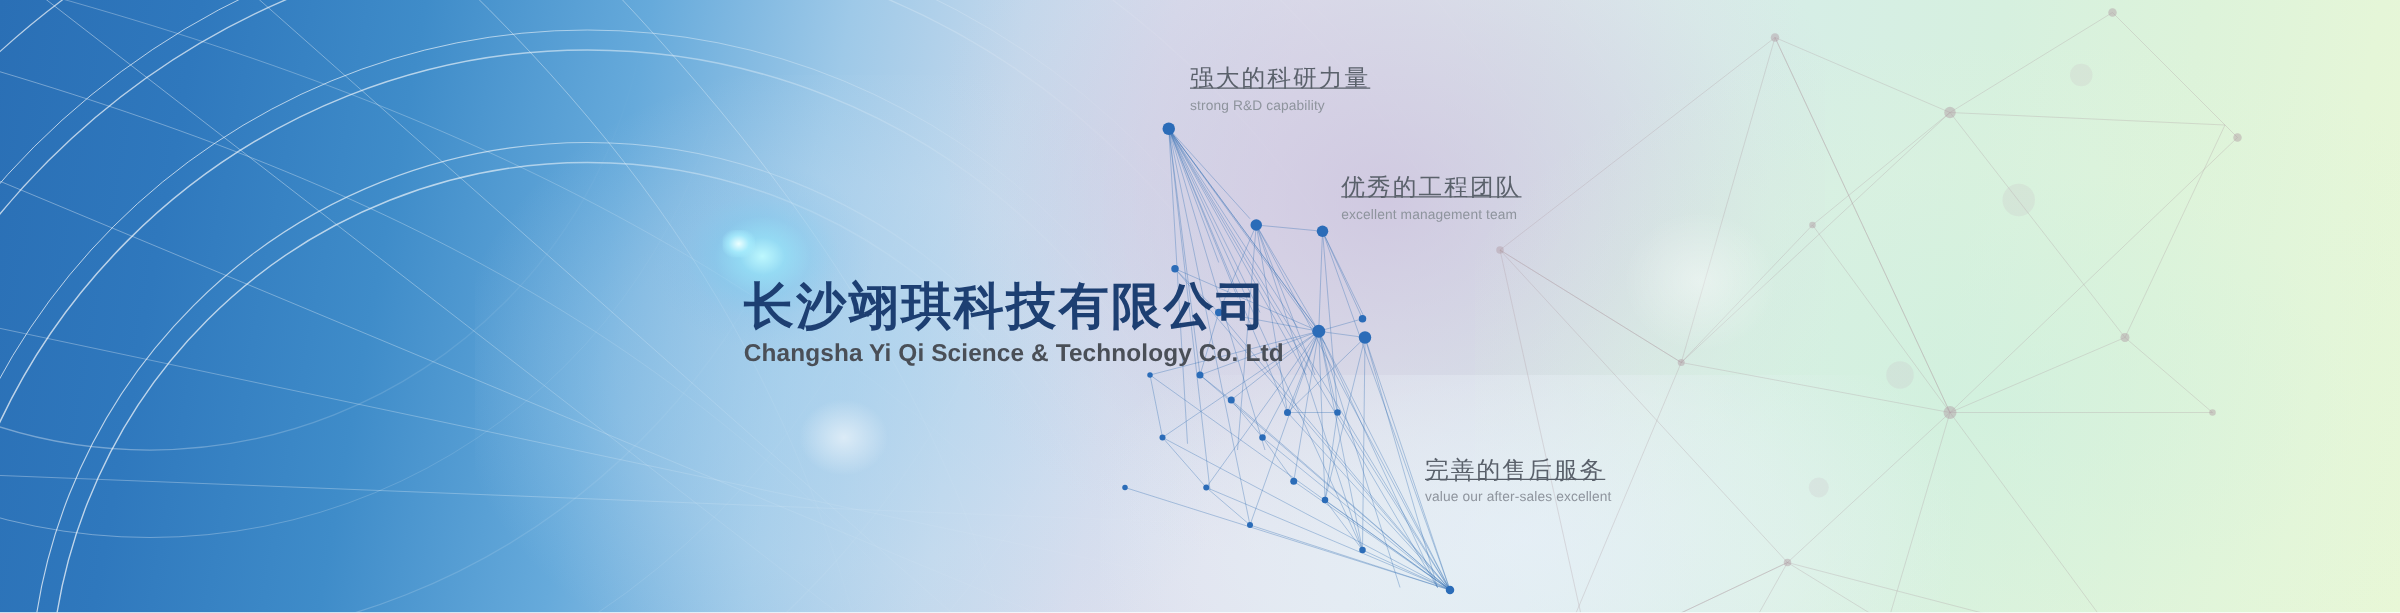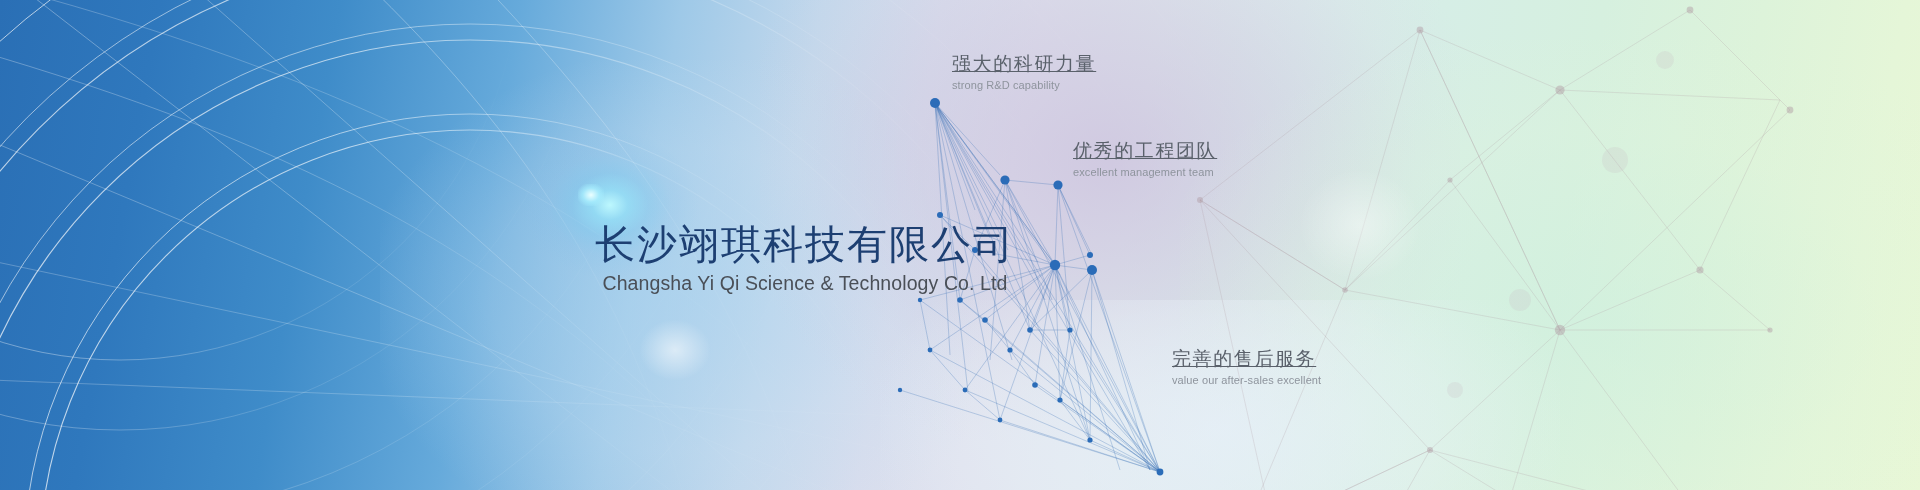--- a/index.html
+++ b/index.html
@@ -95,20 +95,21 @@
   }
 
   svg.layer { position:absolute; left:0; top:0; width:1920px; height:490px; pointer-events:none; }
 
   
   #title-block {
     position:absolute;
     left:595px; top:222px;
     width:420px;
     text-align:center;
+    font-weight:bold;
   }
   #company-name-cn {
     font-family:"Liberation Serif", serif;
     font-size:40px;
     line-height:1.16;
     letter-spacing:2px;
     color:#1d3f72;
     white-space:nowrap;
   }
   #company-name-en {
@@ -134,21 +135,21 @@
     margin-top:3px;
     font-size:11px;
     letter-spacing:0.1px;
     color:#8e949d;
     white-space:nowrap;
   }
 
   #feature-0 { left:952px; top:52px; }
   #feature-1 { left:1073px; top:139px; }
   #feature-2 { left:1103px; top:239px; }
-  #feature-3 { left:1140px; top:347px;margin-left:32px; }
+  #feature-3 { left:1140px; top:365px; }
 </style>
 </head>
 <body>
 
 <div id="banner">
 
   <svg class="layer" viewBox="0 0 1920 490" preserveAspectRatio="none">
     <defs>
       <linearGradient id="arcFade" x1="0" y1="0" x2="1" y2="0">
         <stop offset="0%" stop-color="#ffffff" stop-opacity="0.70"></stop>

